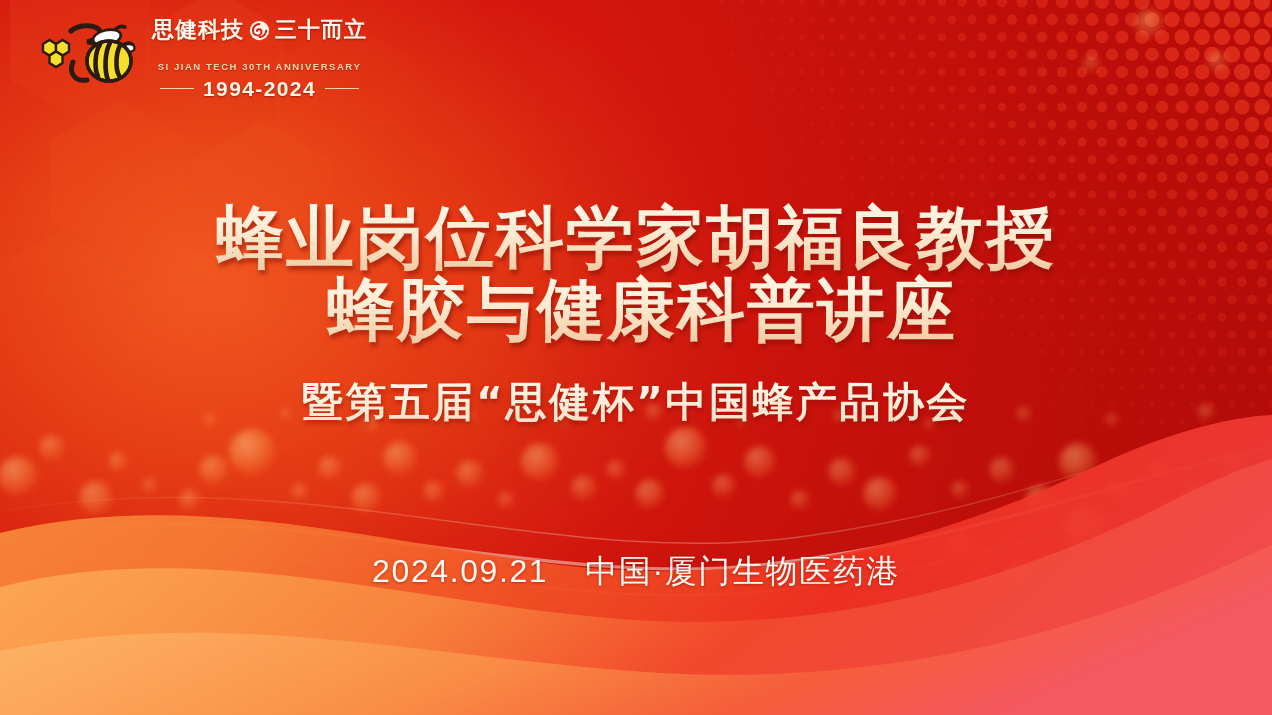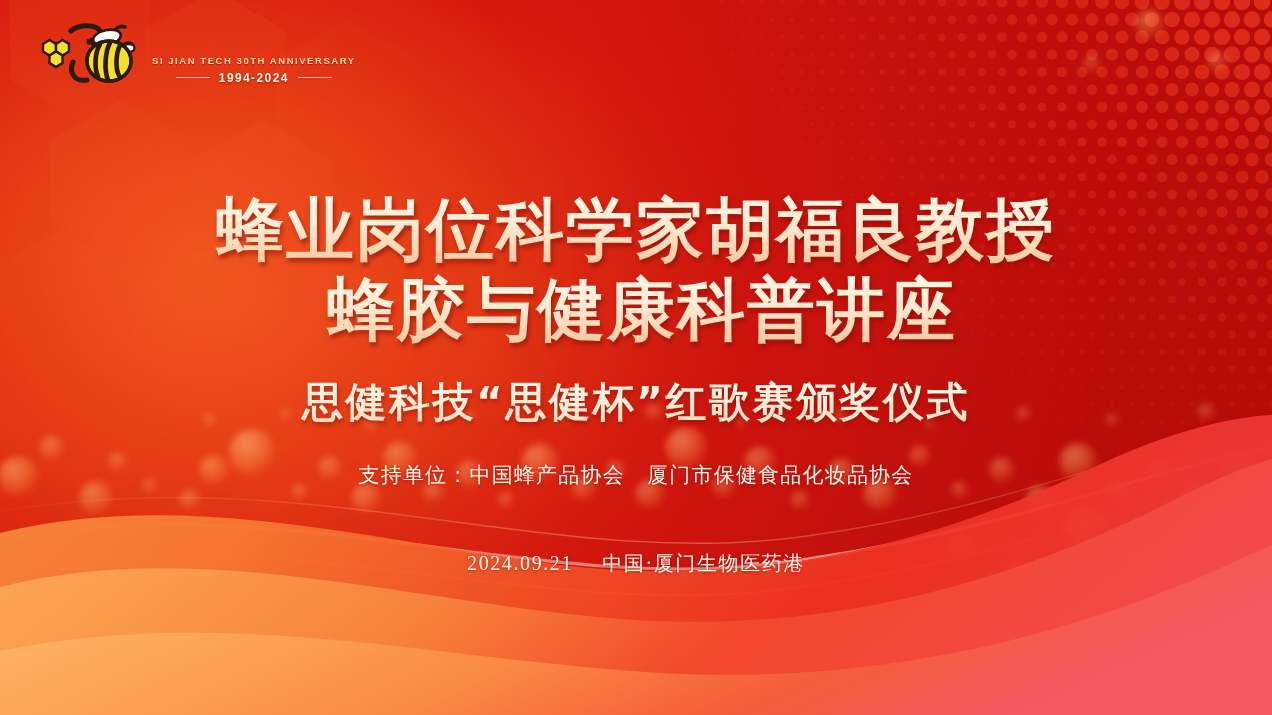--- a/index.html
+++ b/index.html
@@ -88,21 +88,21 @@
     color: #ffd7ac;
     margin-top: 20px;
     white-space: nowrap;
     text-shadow: 0 1px 1px rgba(110,8,5,0.5);
   }
   .logo-years-row {
     display: flex; align-items: center; gap: 9px; margin-top: 6px;
   }
   .logo-rule { width: 34px; height: 1.5px; background: #ffe2bc; opacity: .9; }
   .logo-years {
-    font-size: 12px; font-weight: 700; letter-spacing: 1.4px;
+    font-size: 21px; font-weight: 700; letter-spacing: 1.4px;
     color: #fff6e4;
     text-shadow: 0 1px 2px rgba(110,8,5,0.55);
     line-height: 1;
   }
 
   
   .content {
     position: absolute;
     left: 0; right: 0; top: 0;
     z-index: 30;
@@ -115,21 +115,21 @@
     line-height: 1.13;
     letter-spacing: 2px;
     background: linear-gradient(180deg, #fff6e6 0%, #fdecd4 40%, #f7d9b6 72%, #efc49c 100%);
     -webkit-background-clip: text;
     background-clip: text;
     color: transparent;
     -webkit-text-fill-color: transparent;
     filter: drop-shadow(2px 4px 2px rgba(130,12,6,0.55));
     white-space: nowrap;
   }
-  .title-1 { position: absolute; top: 192px; left: 0; right: 0; }
+  .title-1 { position: absolute; top: 200px; left: 0; right: 0; }
   .title-2 { position: absolute; top: 272px; left: 12px; right: 0; }
 
   .subtitle {
     position: absolute; top: 378px; left: 0; right: 0;
     font-family: "DejaVu Sans", "Liberation Sans", sans-serif;
     font-weight: 700;
     font-size: 41px;
     letter-spacing: 2.5px;
     line-height: 1.2;
     background: linear-gradient(180deg, #fff8ea 0%, #fceed9 48%, #f5ddc0 100%);
@@ -148,22 +148,22 @@
     font-weight: 500;
     letter-spacing: 1.2px;
     line-height: 1.62;
     color: #fffaf1;
     text-shadow: 0 1px 3px rgba(130,12,6,0.5);
   }
   .support div { white-space: nowrap; }
 
   .datebar {
     position: absolute; top: 550px; left: 0; right: 0;
-    font-family: Liberation Serif, serif;
-    font-size: 20px;
+    font-family: Liberation Sans, sans-serif;
+    font-size: 32px;
     font-weight: 500;
     letter-spacing: 1.6px;
     color: #fffaf1;
     text-shadow: 0 1px 3px rgba(130,12,6,0.5);
     white-space: nowrap;
   }
   .datebar .sep { display: inline-block; width: 16px; }
 </style>
 </head>
 <body>
@@ -1025,38 +1025,46 @@
       </g>
       <g stroke="#2b1b12" stroke-width="4.6" stroke-linecap="round" fill="none">
         <path d="M70,30.5 C 65,38 64,54 68,62.5"></path>
         <path d="M80,28.8 C 75,37.5 74,56 78,66.2"></path>
         <path d="M90,31.5 C 86,39 85,54 89,61.5"></path>
       </g>
       <ellipse cx="79" cy="47" rx="22" ry="20" fill="none" stroke="#2b1b12" stroke-width="3.4"></ellipse>
     </svg>
 
     <div class="logo-text">
+      <div class="logo-cn">
+        <span>思健科技</span>
+        <svg class="logo-swirl" viewBox="0 0 24 24">
+          <circle cx="12" cy="12" r="11" fill="#fff9ec"></circle>
+          <path d="M12 4.5 C 7.8 4.5 4.5 7.8 4.5 12 C 4.5 15.2 7 17.6 10.1 17.6 C 12.4 17.6 14.3 15.8 14.3 13.6 C 14.3 11.9 12.9 10.6 11.3 10.6 C 10.1 10.6 9.2 11.5 9.2 12.6" fill="none" stroke="#d8180f" stroke-width="2.2" stroke-linecap="round"></path>
+          <path d="M12 19.5 C 16.2 19.5 19.5 16.2 19.5 12" fill="none" stroke="#d8180f" stroke-width="2.2" stroke-linecap="round"></path>
+        </svg>
+        <span>三十而立</span>
+      </div>
       <div class="logo-en">SI JIAN TECH 30TH ANNIVERSARY</div>
       <div class="logo-years-row">
         <span class="logo-rule"></span>
         <span class="logo-years">1994-2024</span>
         <span class="logo-rule"></span>
       </div>
     </div>
   </div>
 
   <div class="content">
 
     <div class="title-line title-1">蜂业岗位科学家胡福良教授</div>
     <div class="title-line title-2">蜂胶与健康科普讲座</div>
 
-    <div class="subtitle">思健科技“思健杯”红歌赛颁奖仪式</div>
+    <div class="subtitle">暨第五届“思健杯”中国蜂产品协会</div>
 
     <div class="support">
-      <div>支持单位：中国蜂产品协会　厦门市保健食品化妆品协会</div>
     </div>
 
     <div class="datebar">
       <span>2024.09.21</span>
       <span class="sep"></span>
       <span>中国·厦门生物医药港</span>
     </div>
 
   </div>
 </div>

